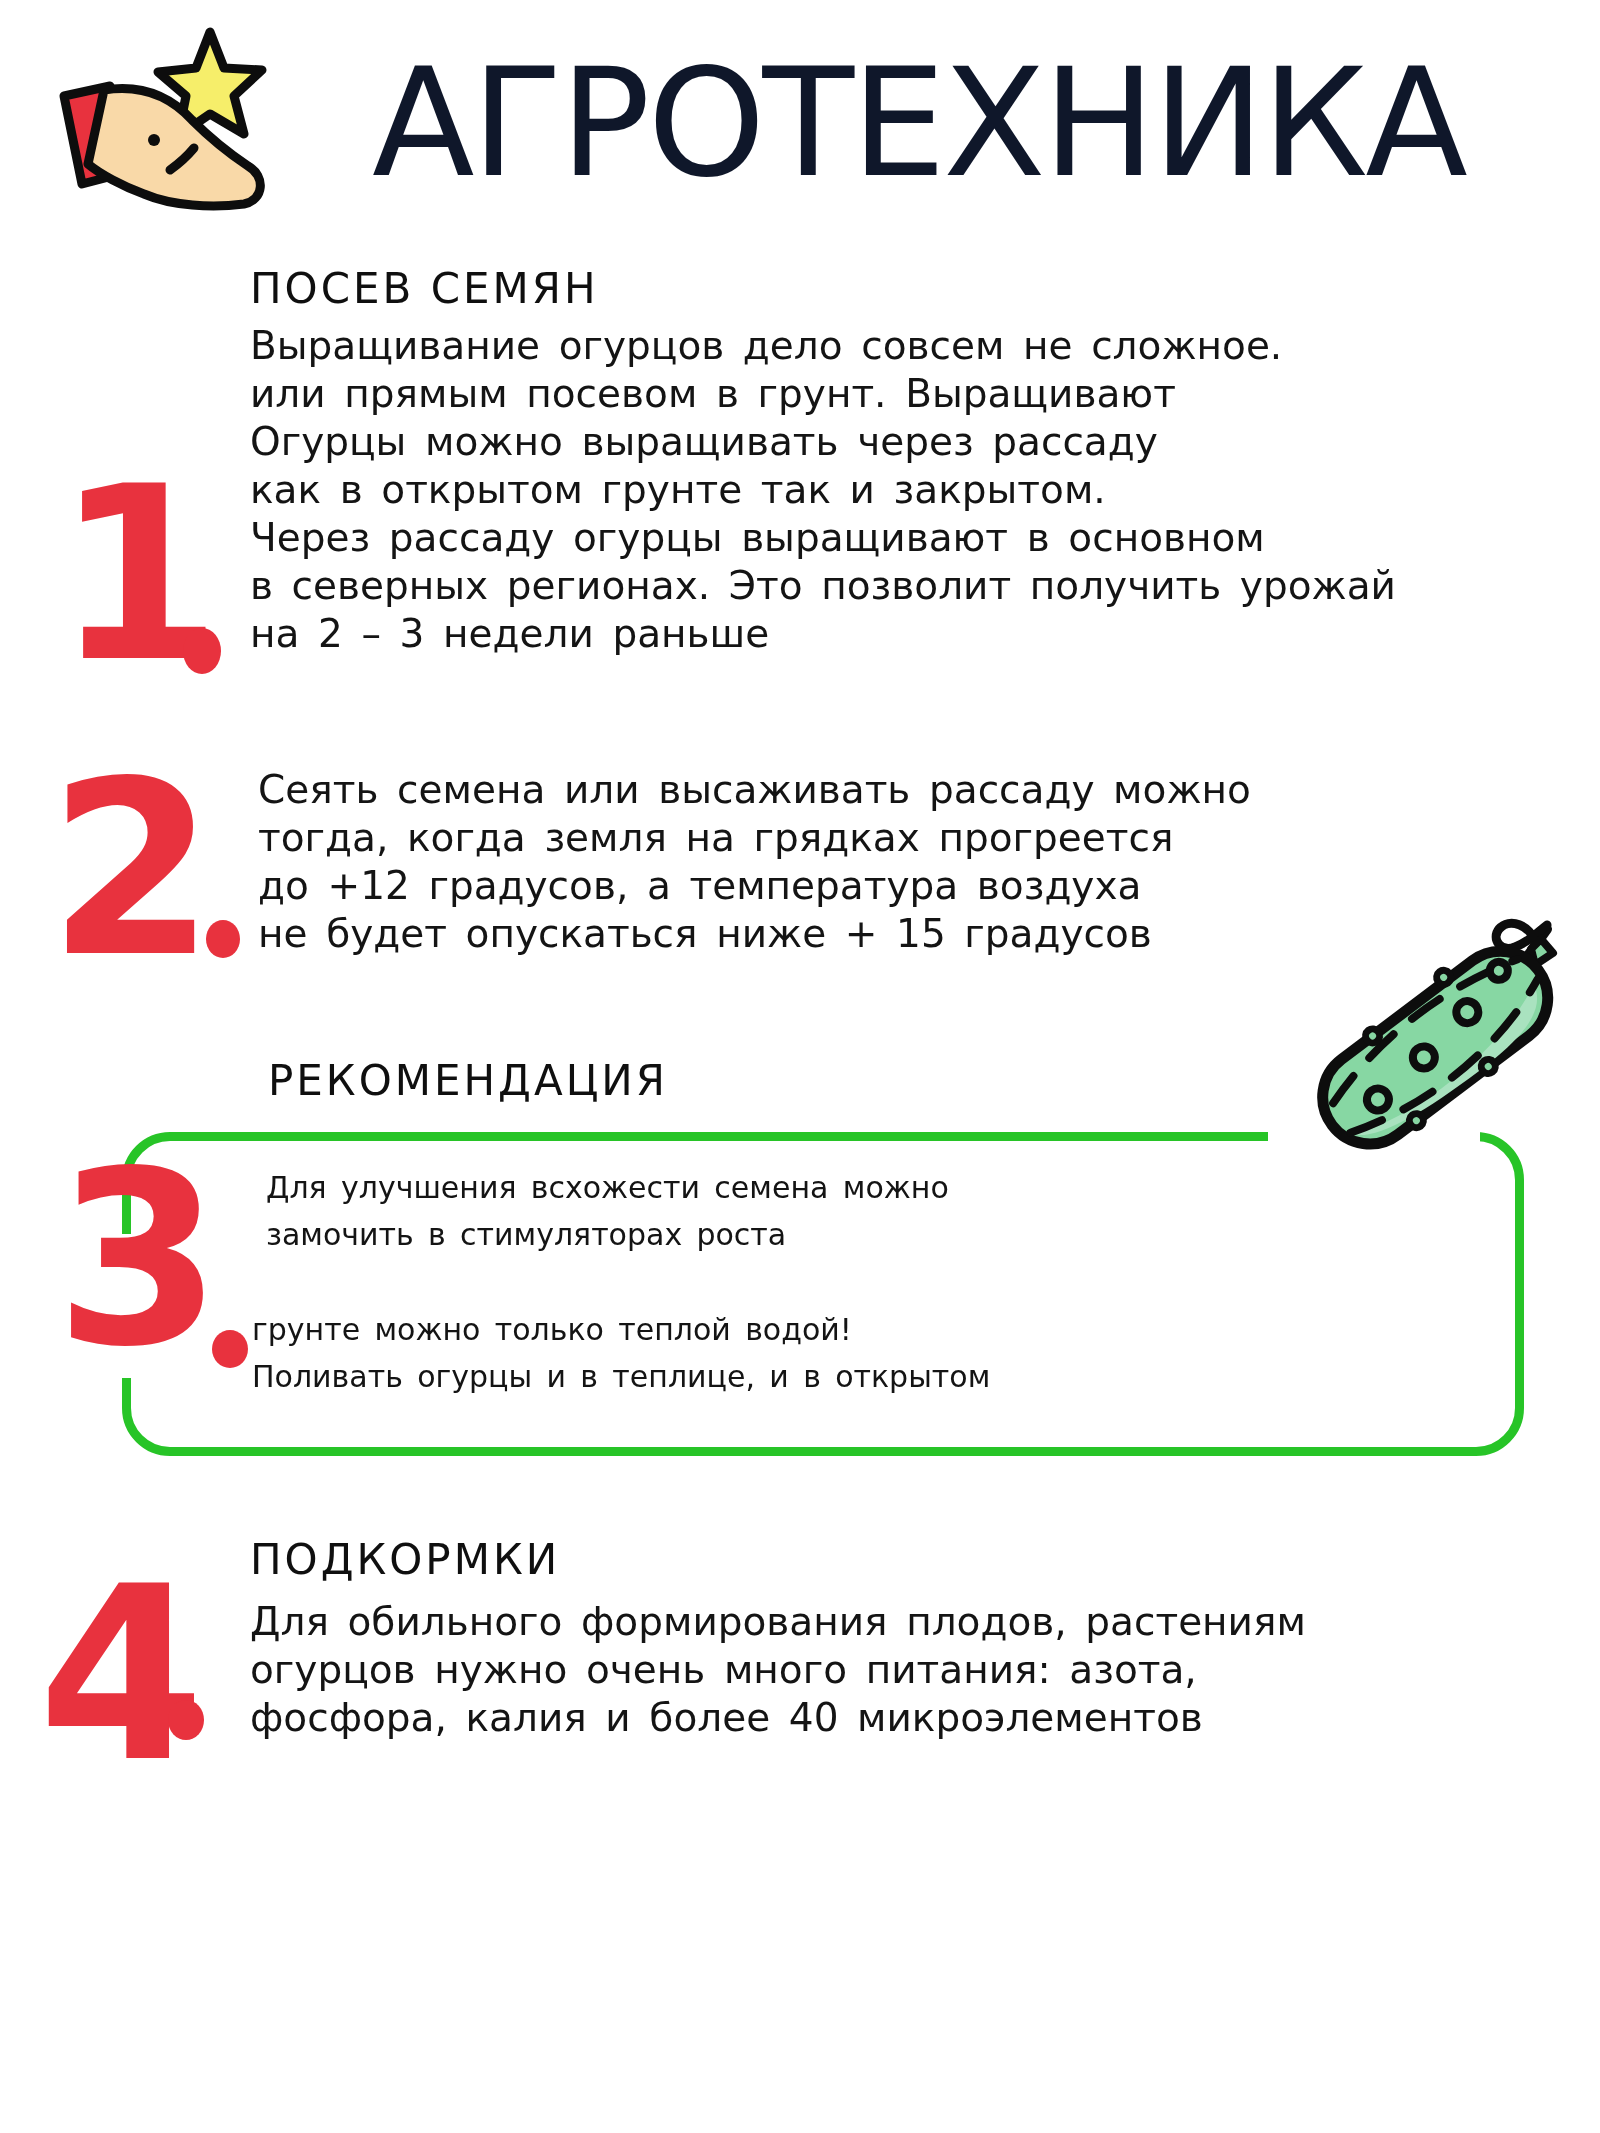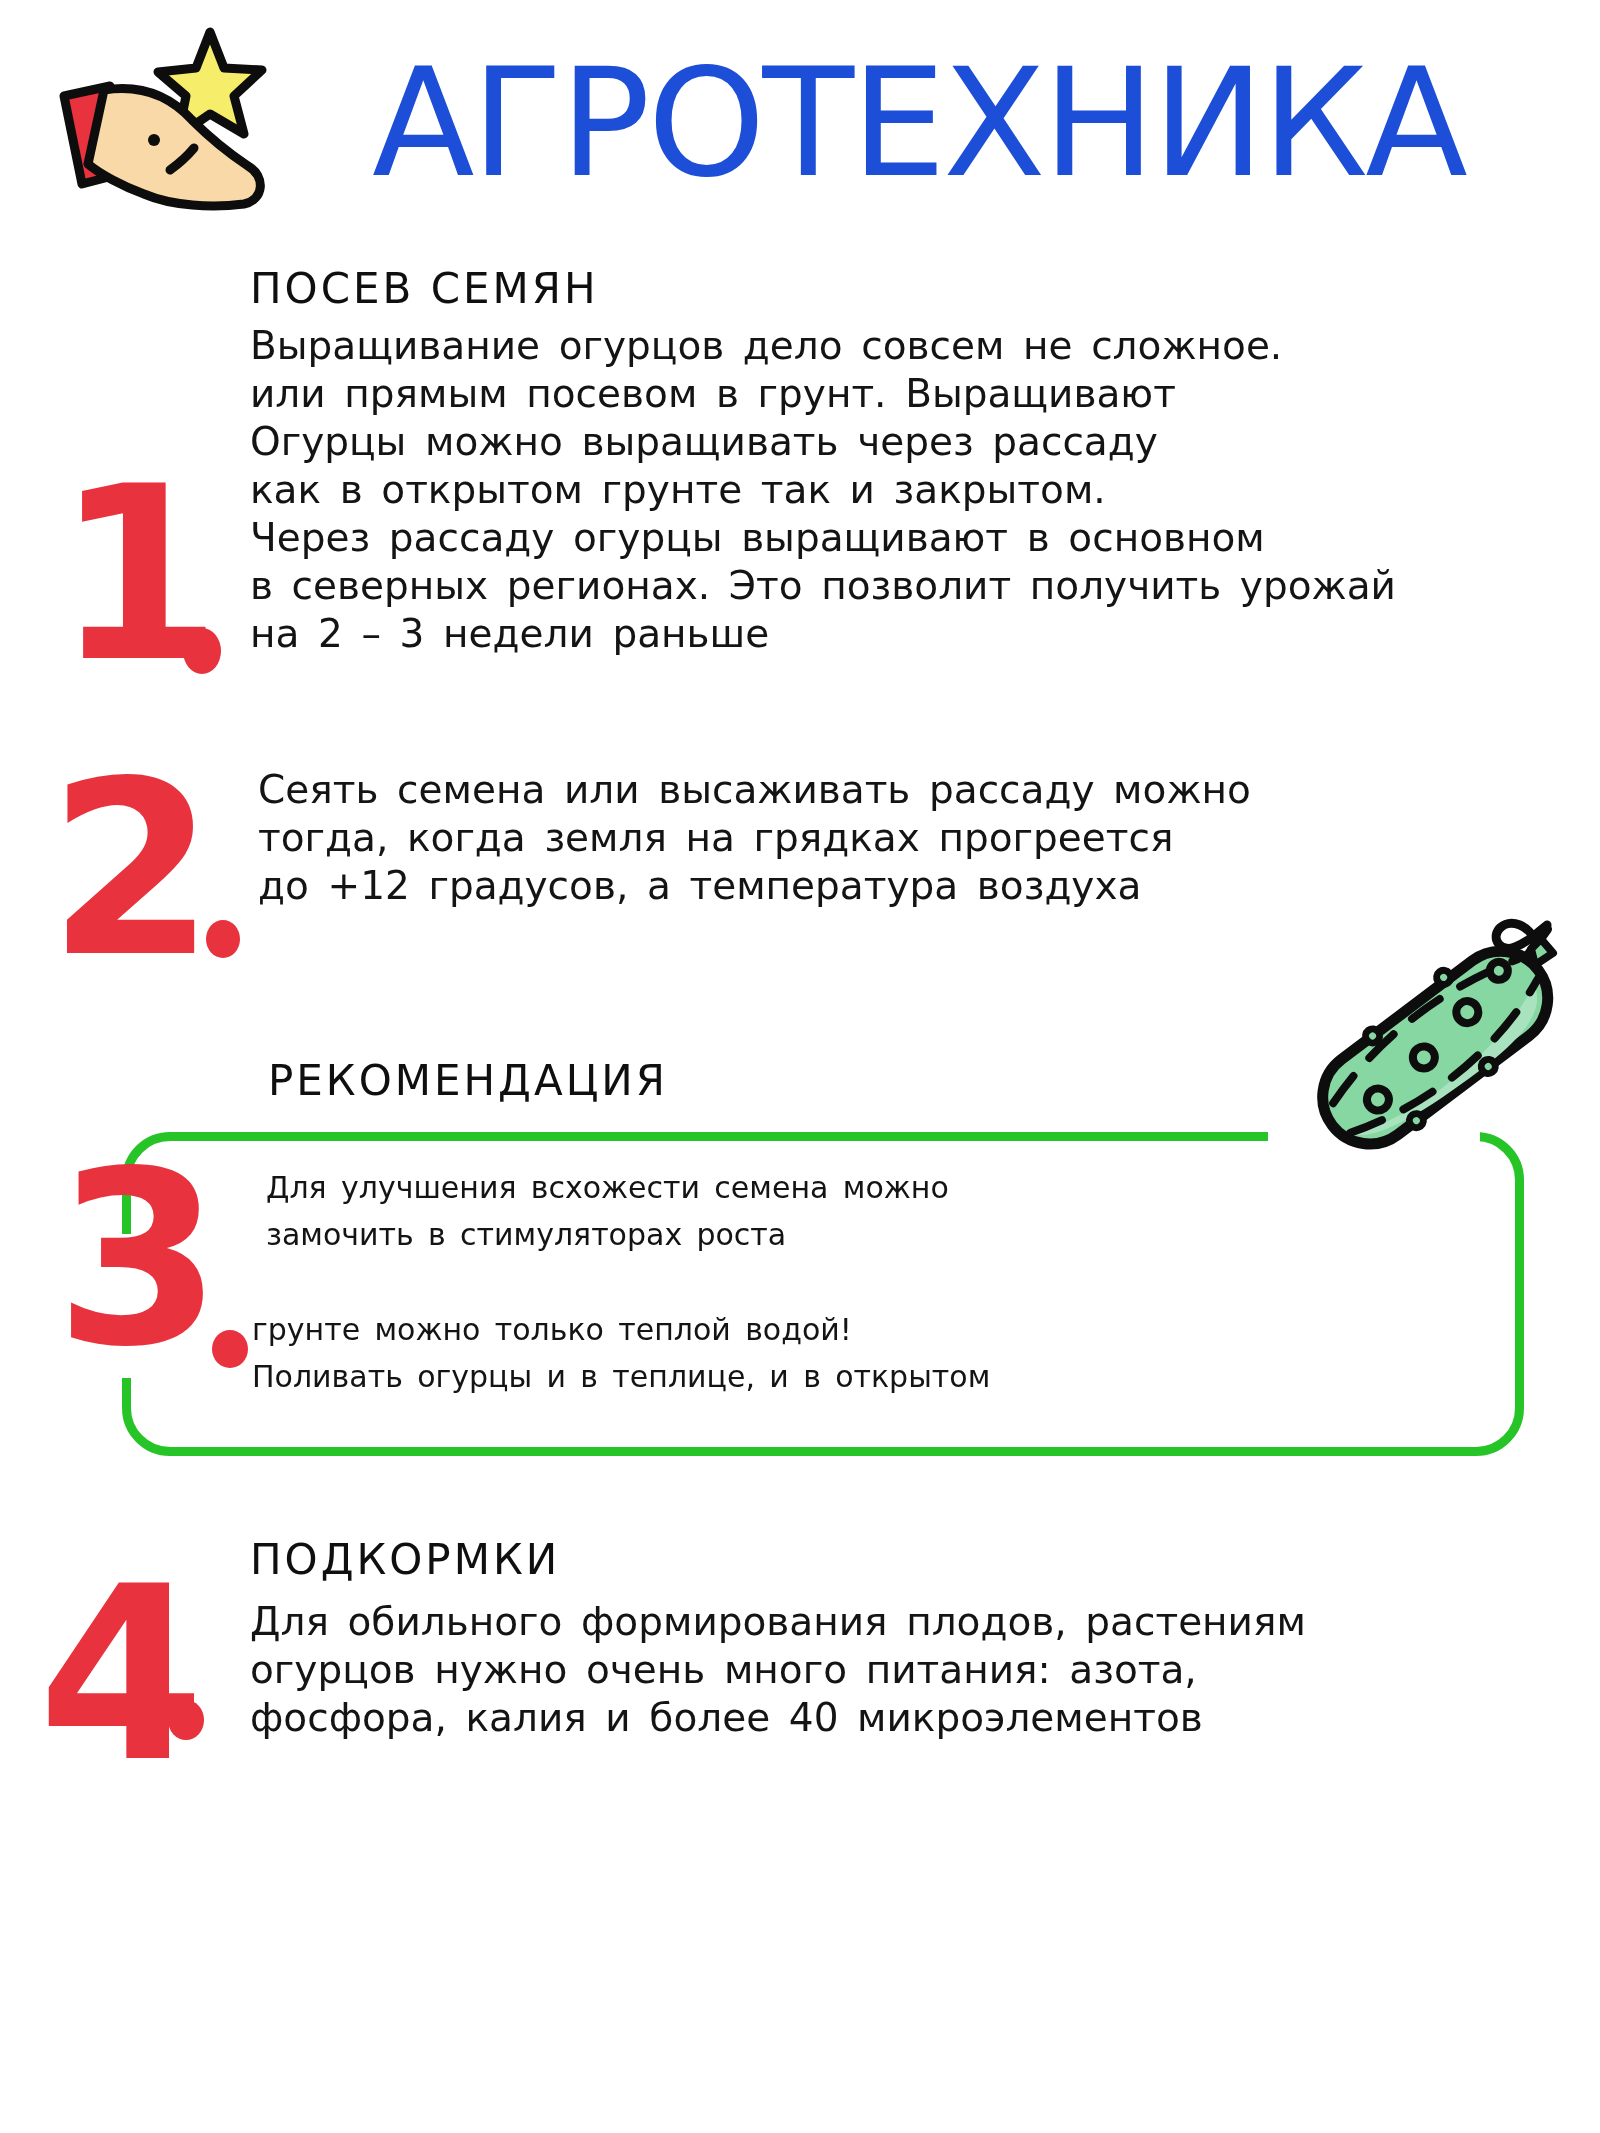--- a/index.html
+++ b/index.html
@@ -2,21 +2,21 @@
 <html><head>
 <meta charset="utf-8">
 <style>
   html,body{margin:0;padding:0;background:#ffffff;}
   .page{
     position:relative;width:1600px;height:2133px;background:#ffffff;overflow:hidden;
     font-family:"DejaVu Sans","Liberation Sans",sans-serif;color:#141414;
   }
   .abs{position:absolute;}
   .title{
-    font-size:150px;line-height:1;letter-spacing:-3px;color:#1d4ed8;
+    font-size:150px;line-height:1;letter-spacing:-3px;color:#0f172a;
     font-weight:400;white-space:nowrap;
   }
   .h2{
     font-size:42px;font-weight:400;color:#0f0f0f;letter-spacing:3px;white-space:nowrap;
   }
   .body-text{font-size:39px;line-height:48px;word-spacing:0.16em;}
   .body-text .line{white-space:nowrap;}
   .box-text{font-size:30px;line-height:47px;word-spacing:0.16em;}
   .box-text .line{white-space:nowrap;}
   .num{
@@ -70,20 +70,21 @@
     </div>
   </div>
 
   <div>
     <div class="abs num" style="left:48px;top:750px;">2</div>
     <div class="abs dot" style="left:206px;top:920px;width:34px;height:38px;"></div>
     <div class="abs body-text" style="left:258px;top:766px;">
       <div class="line">Сеять семена или высаживать рассаду можно</div>
       <div class="line">тогда, когда земля на грядках прогреется</div>
       <div class="line">до +12 градусов, а температура воздуха</div>
+      <div class="line">не будет опускаться ниже + 15 градусов</div>
     </div>
   </div>
 
   <div>
     <div class="abs h2" style="left:268px;top:1056px;">РЕКОМЕНДАЦИЯ</div>
 
     <div class="abs green-box" style="left:122px;top:1132px;width:1384px;height:306px;"></div>
 
     <div class="abs mask" style="left:1268px;top:1124px;width:212px;height:28px;"></div>
     <div class="abs mask" style="left:112px;top:1234px;width:32px;height:144px;"></div>

